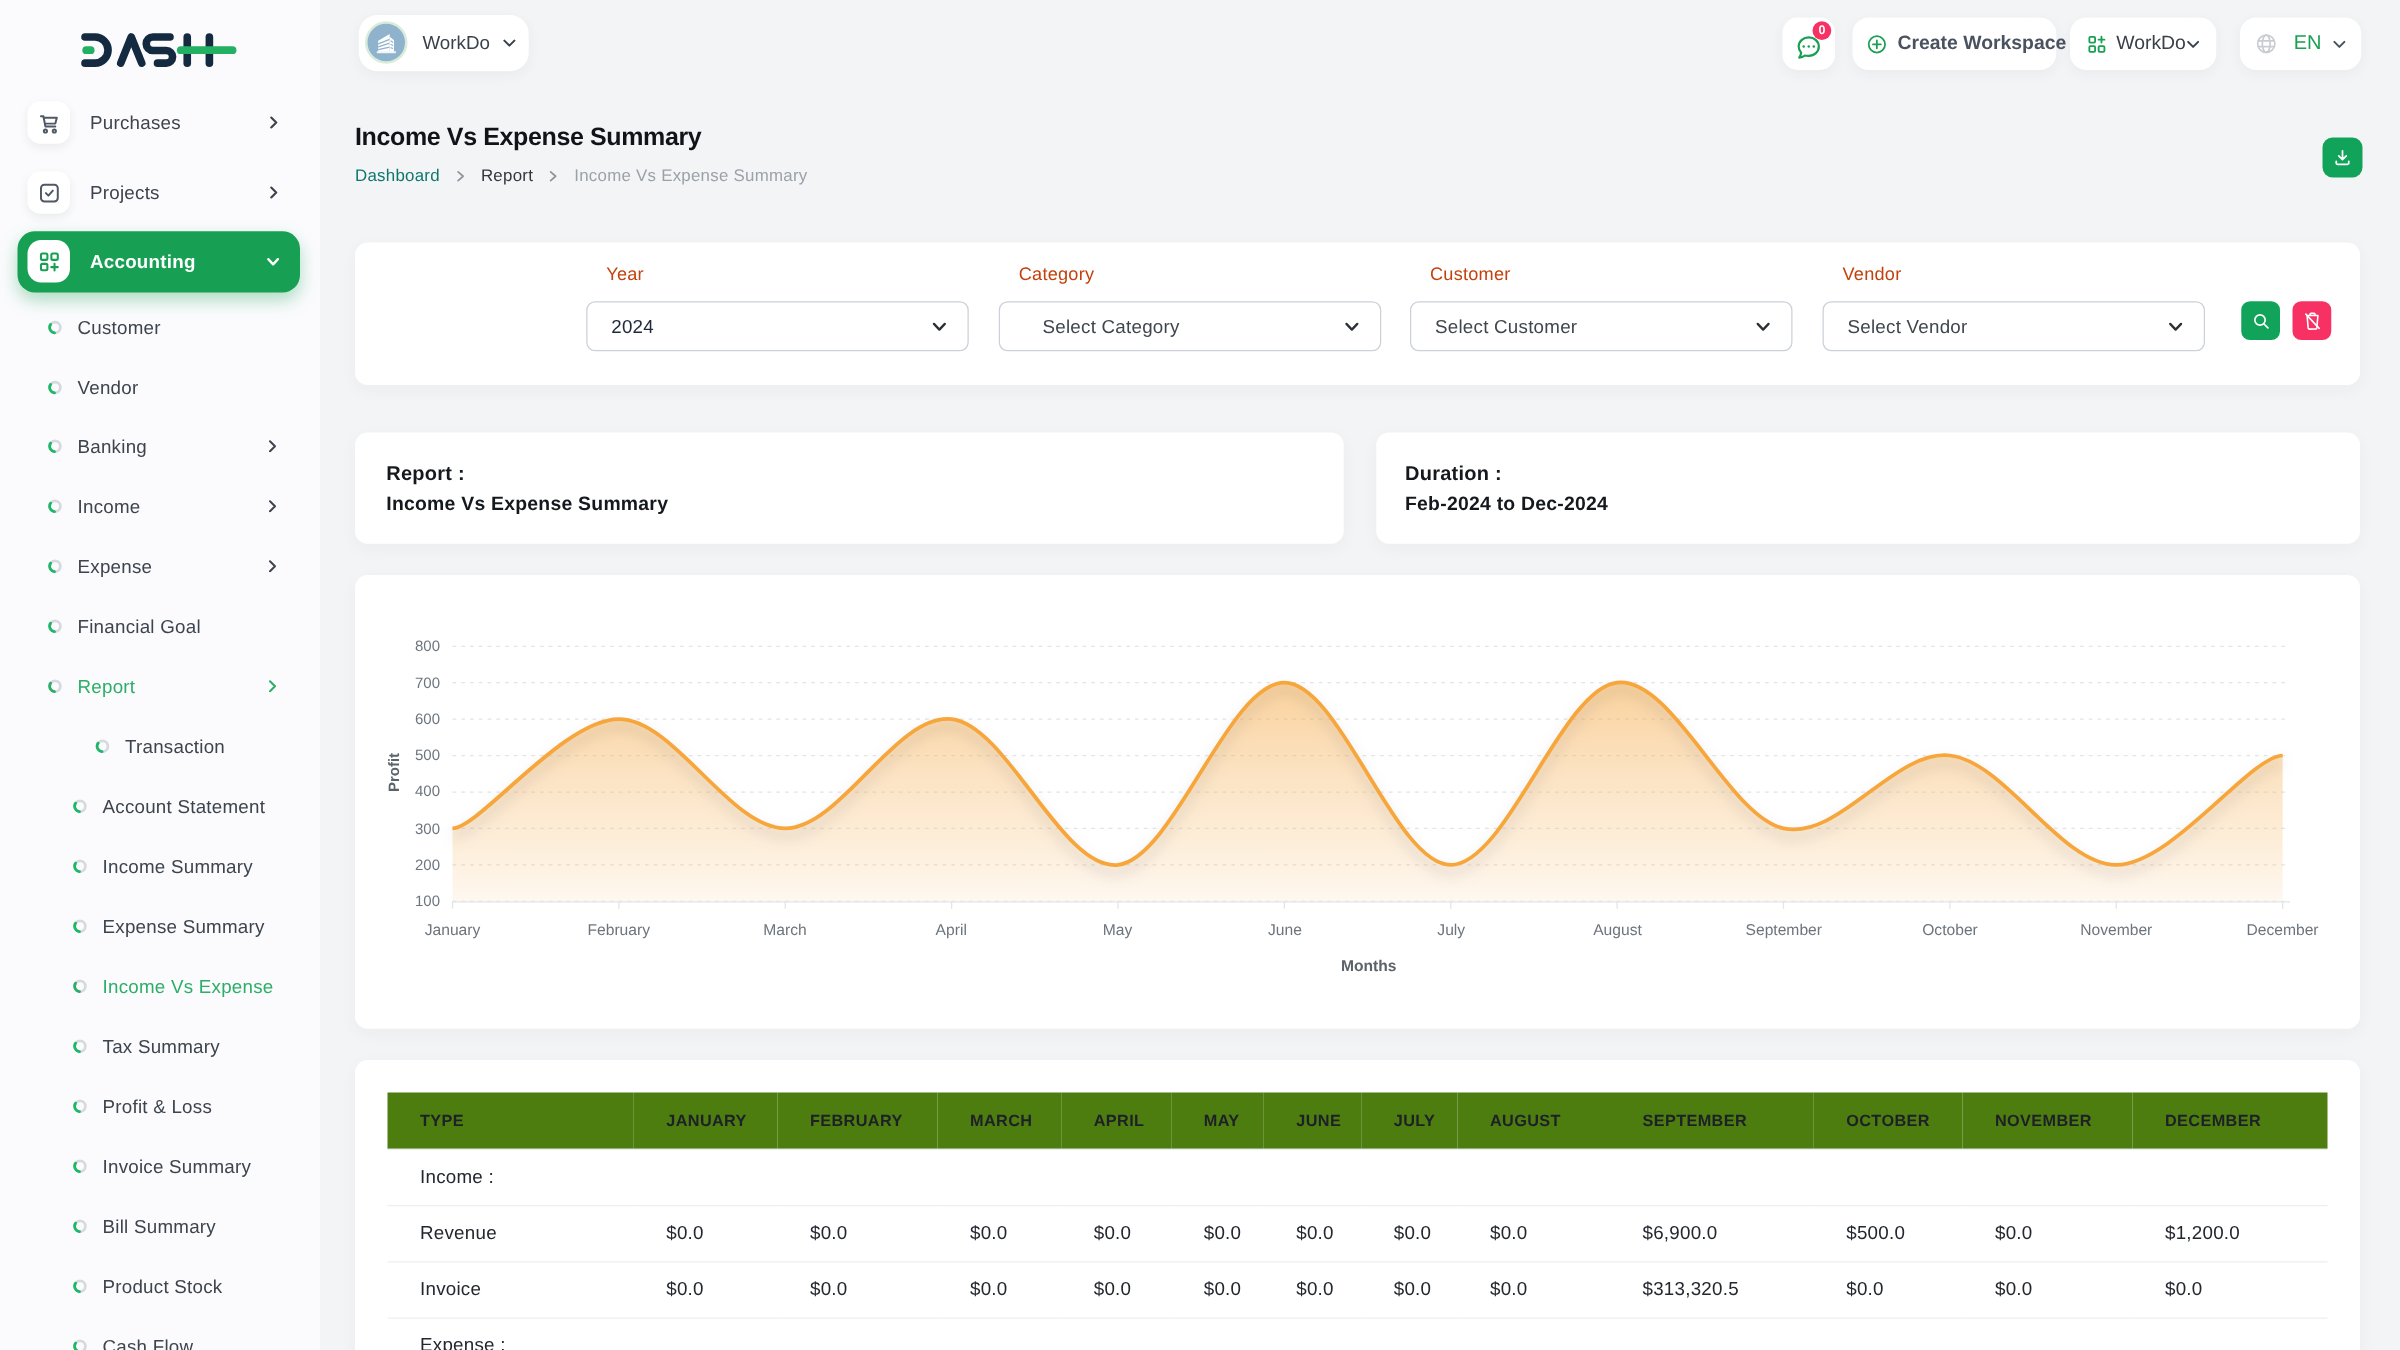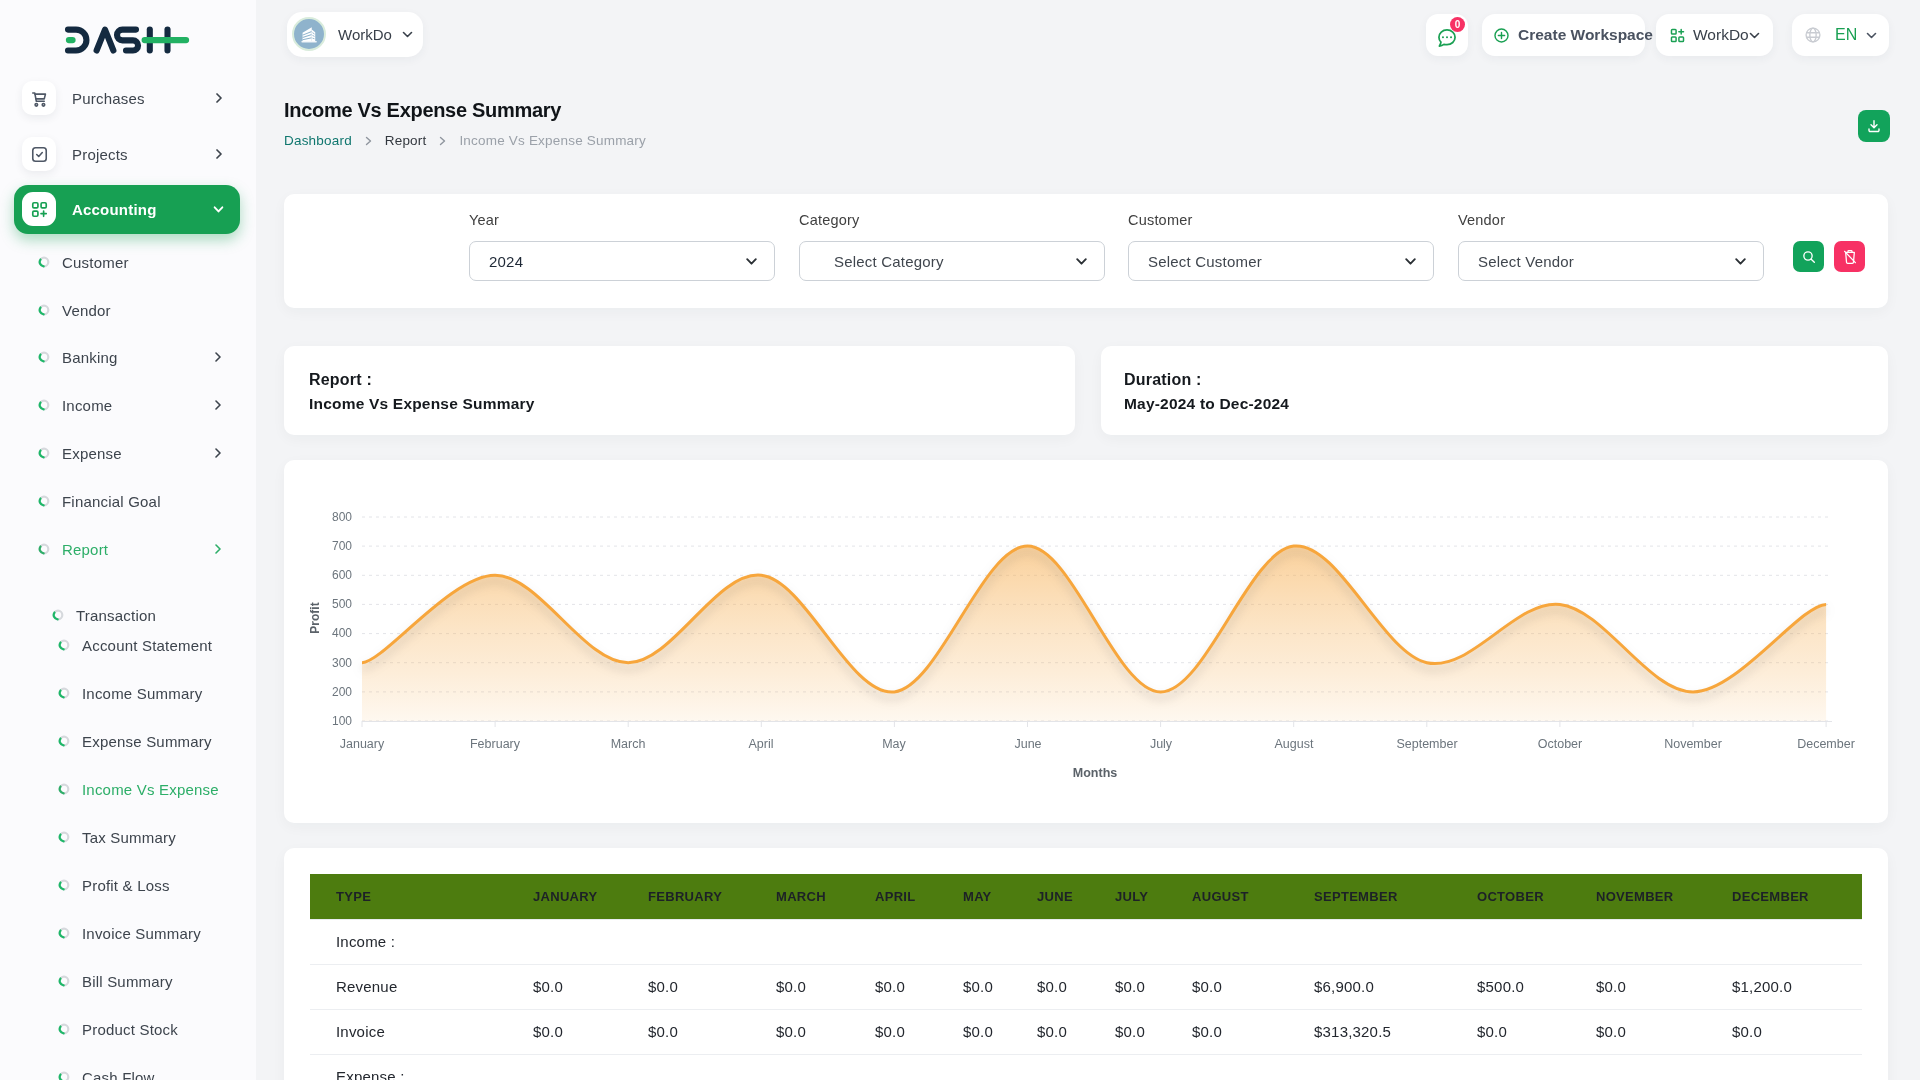--- a/index.html
+++ b/index.html
@@ -11,21 +11,21 @@
 #sidebar{position:absolute;left:0;top:0;width:256px;height:1080px;background:#fbfbfd;}
 .navitem{position:absolute;left:0;width:256px;height:34px;display:flex;align-items:center;}
 .iconbox{position:absolute;left:22px;width:34px;height:34px;background:#fff;border-radius:10px;box-shadow:0 3px 8px rgba(40,50,70,.08);display:flex;align-items:center;justify-content:center;}
 .nav-label{position:absolute;left:72px;font-size:15px;color:#3d444d;font-weight:500;letter-spacing:.2px;}
 .chev-r{position:absolute;right:32px;top:50%;margin-top:-5px;}
 .subitem{position:absolute;display:flex;align-items:center;font-size:15px;color:#3d444d;letter-spacing:.2px;}
 .ring{display:inline-block;margin-right:12px;}
 
 .pill{position:absolute;top:14px;height:42px;background:#fff;border-radius:13px;box-shadow:0 3px 10px rgba(40,50,70,.05);display:flex;align-items:center;}
 
-.flabel{position:absolute;font-size:14.5px;color:#404040;font-weight:500;letter-spacing:.2px;}
+.flabel{position:absolute;font-size:14.5px;color:#c2410c;font-weight:500;letter-spacing:.2px;margin-left:16px;}
 .fselect{position:absolute;height:40px;width:306px;border:1px solid #ccd1d7;border-radius:7px;background:#fff;font-size:15px;color:#1f2937;display:flex;align-items:center;padding-left:19px;letter-spacing:.2px;}
 .fselect .cv{position:absolute;right:16px;top:13px;}
 
 table{border-collapse:collapse;table-layout:fixed;width:1552px;}
 th{font-size:13px;font-weight:700;color:#1d2127;text-align:left;padding:0 0 0 26px;height:45px;letter-spacing:.3px;}
 td{font-size:15px;color:#23272e;text-align:left;padding:0 0 0 26px;height:45px;border-top:1px solid #eceef1;letter-spacing:.2px;}
 thead tr{background:#4d7c0f;}
 th{border-bottom:1px solid #e9ecef;}
 </style>
 </head>
@@ -127,21 +127,21 @@
       </svg>Financial Goal</div>
 <div class="subitem" style="left:38px;top:539px;height:20px;color:#2dae68;"><svg class="ring" width="12" height="12" viewBox="0 0 12 12">
         <circle cx="6" cy="6" r="4.3" fill="none" stroke="#d6d9dd" stroke-width="2.2"></circle>
         <path d="M5.62,10.28 A4.3,4.3 0 0 1 2.48,3.53" fill="none" stroke="#2dae68" stroke-width="2.2" stroke-linecap="round"></path>
       </svg>Report</div>
 <svg class="abs" style="left:213px;top:544px;" width="10" height="10" viewBox="0 0 10 10" fill="none" stroke="#2dae68" stroke-width="1.6" stroke-linecap="round" stroke-linejoin="round">
       <path d="M3,1 L7,5 L3,9"></path>
     </svg>
 </div>
 <div id="subs2">
-<div class="subitem" style="left:52px;top:587px;height:20px;margin-top:18px;"><svg class="ring" width="12" height="12" viewBox="0 0 12 12">
+<div class="subitem" style="left:76px;top:587px;height:20px;"><svg class="ring" width="12" height="12" viewBox="0 0 12 12">
         <circle cx="6" cy="6" r="4.3" fill="none" stroke="#d6d9dd" stroke-width="2.2"></circle>
         <path d="M5.62,10.28 A4.3,4.3 0 0 1 2.48,3.53" fill="none" stroke="#1db768" stroke-width="2.2" stroke-linecap="round"></path>
       </svg>Transaction</div>
 <div class="subitem" style="left:58px;top:635px;height:20px;"><svg class="ring" width="12" height="12" viewBox="0 0 12 12">
         <circle cx="6" cy="6" r="4.3" fill="none" stroke="#d6d9dd" stroke-width="2.2"></circle>
         <path d="M5.62,10.28 A4.3,4.3 0 0 1 2.48,3.53" fill="none" stroke="#1db768" stroke-width="2.2" stroke-linecap="round"></path>
       </svg>Account Statement</div>
 <div class="subitem" style="left:58px;top:683px;height:20px;"><svg class="ring" width="12" height="12" viewBox="0 0 12 12">
         <circle cx="6" cy="6" r="4.3" fill="none" stroke="#d6d9dd" stroke-width="2.2"></circle>
         <path d="M5.62,10.28 A4.3,4.3 0 0 1 2.48,3.53" fill="none" stroke="#1db768" stroke-width="2.2" stroke-linecap="round"></path>
@@ -292,21 +292,21 @@
       <path d="M5.5,5 L18.5,5 L17.2,20 A1.6,1.6 0 0 1 15.6,21.4 L8.4,21.4 A1.6,1.6 0 0 1 6.8,20 Z"></path>
       <path d="M4,3.5 L20,20.5"></path>
     </svg>
 </div>
 
 <div class="card abs" style="left:284px;top:346px;width:791px;height:89px;"></div>
 <div class="abs" style="left:309px;top:371px;font-size:16px;font-weight:700;color:#15191e;letter-spacing:.2px;">Report :</div>
 <div class="abs" style="left:309px;top:395px;font-size:15.5px;font-weight:700;color:#15191e;letter-spacing:.2px;">Income Vs Expense Summary</div>
 <div class="card abs" style="left:1101px;top:346px;width:787px;height:89px;"></div>
 <div class="abs" style="left:1124px;top:371px;font-size:16px;font-weight:700;color:#15191e;letter-spacing:.2px;">Duration :</div>
-<div class="abs" style="left:1124px;top:395px;font-size:15.5px;font-weight:700;color:#15191e;letter-spacing:.2px;">May-2024 to Dec-2024</div>
+<div class="abs" style="left:1124px;top:395px;font-size:15.5px;font-weight:700;color:#15191e;letter-spacing:.2px;">Feb-2024 to Dec-2024</div>
 
 <div class="card abs" style="left:284px;top:460px;width:1604px;height:363px;"></div>
 <svg class="abs" style="left:284px;top:459px;" width="1604" height="367" viewBox="0 0 1604 367">
   <defs>
     <linearGradient id="ag" x1="0" y1="80" x2="0" y2="262" gradientUnits="userSpaceOnUse">
       <stop offset="0" stop-color="#f6a843" stop-opacity="0.55"></stop>
       <stop offset="0.55" stop-color="#f6b45e" stop-opacity="0.32"></stop>
       <stop offset="1" stop-color="#f6a843" stop-opacity="0.08"></stop>
     </linearGradient>
   </defs>

